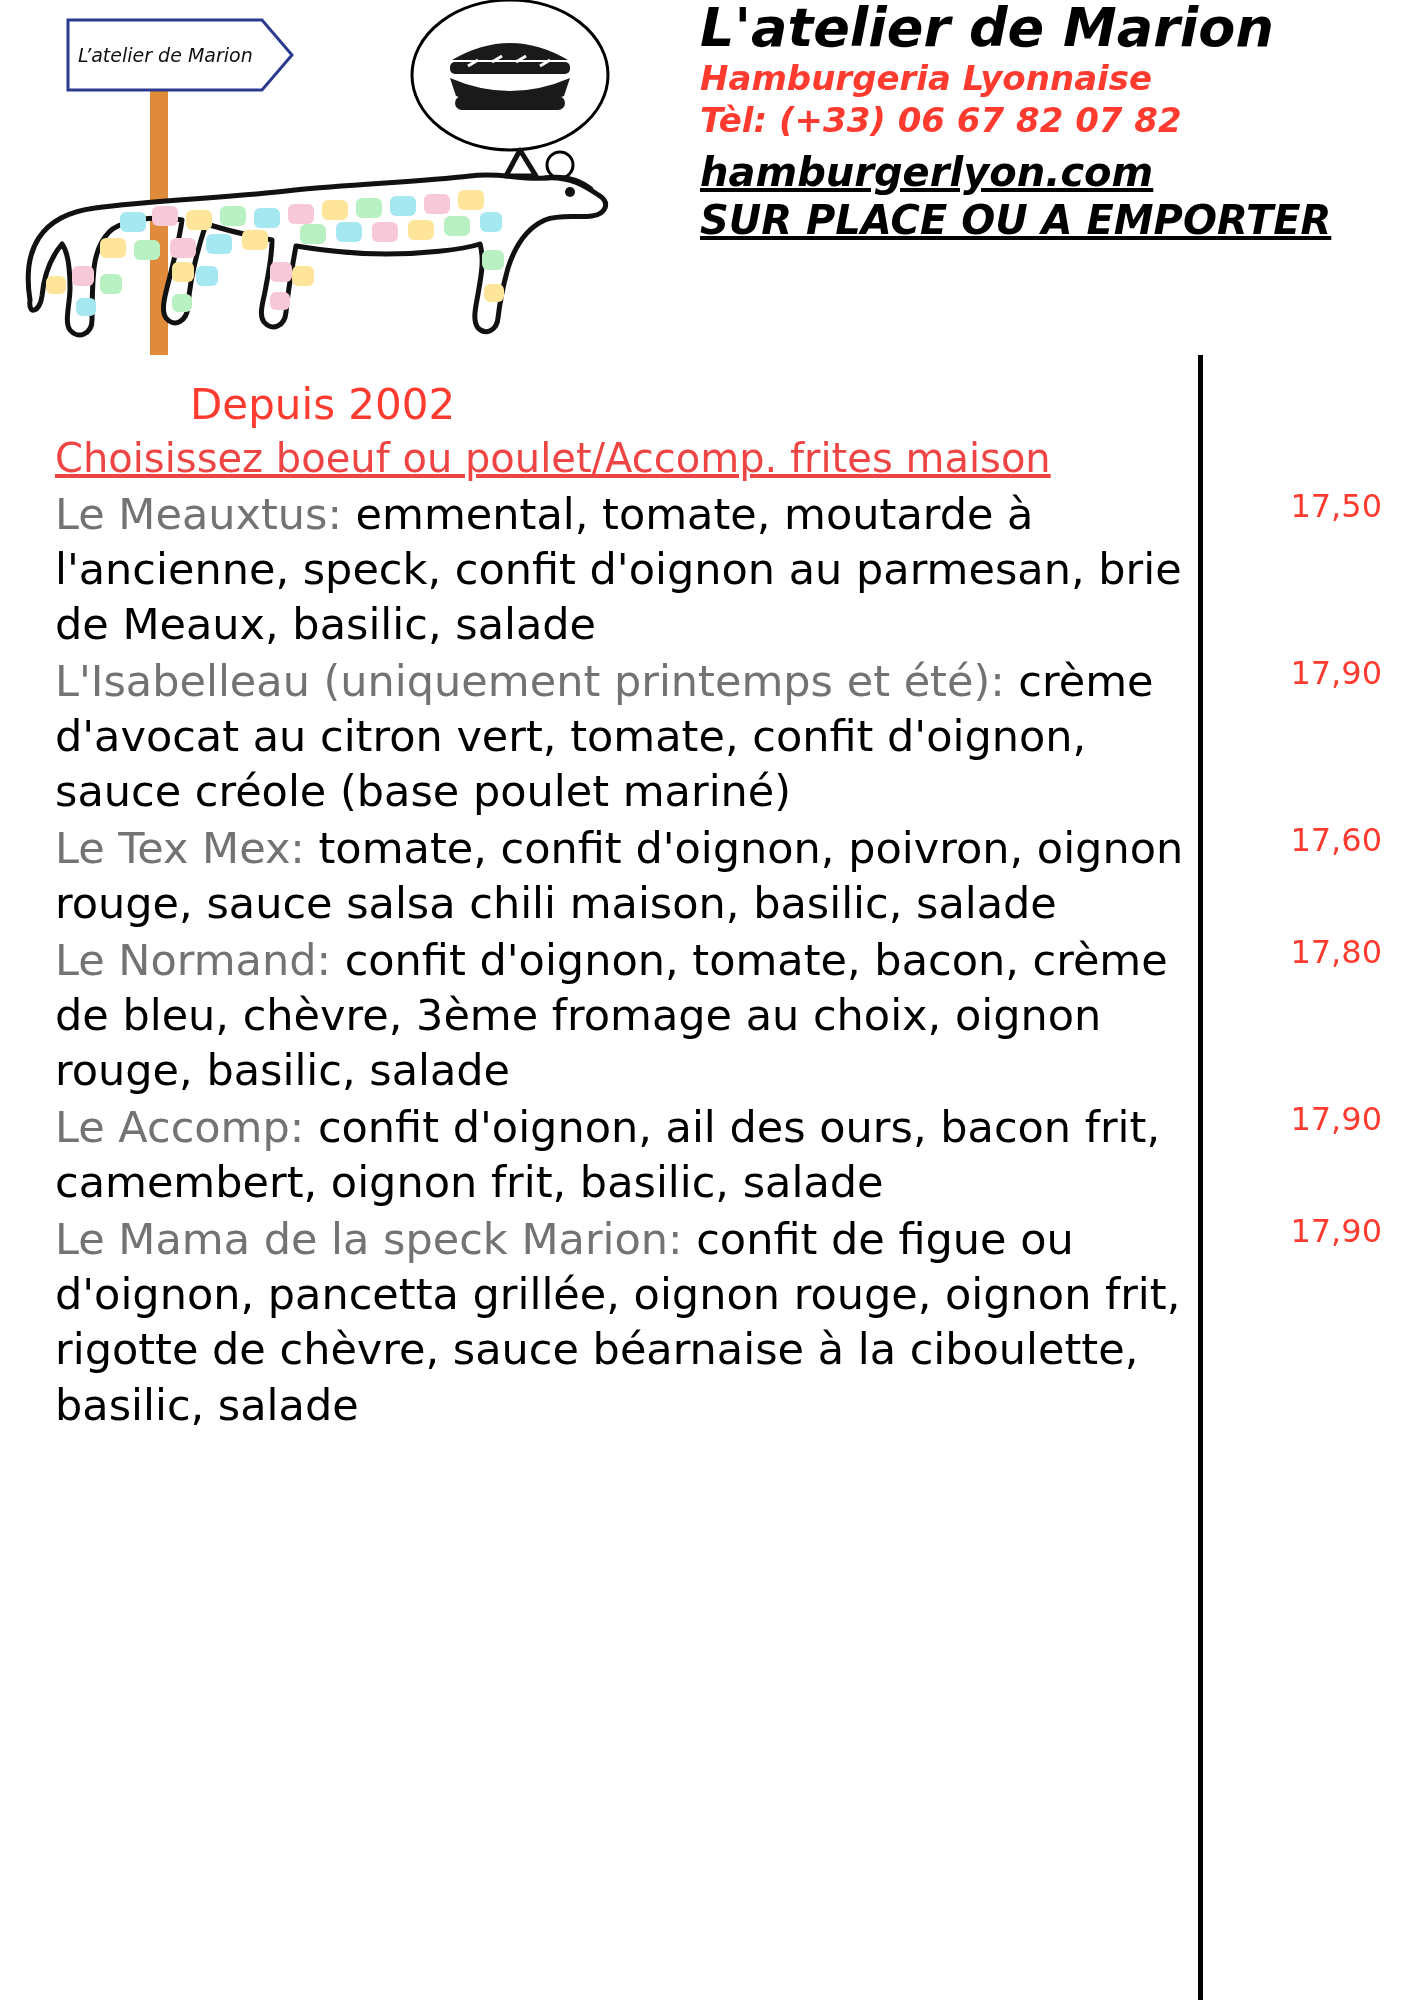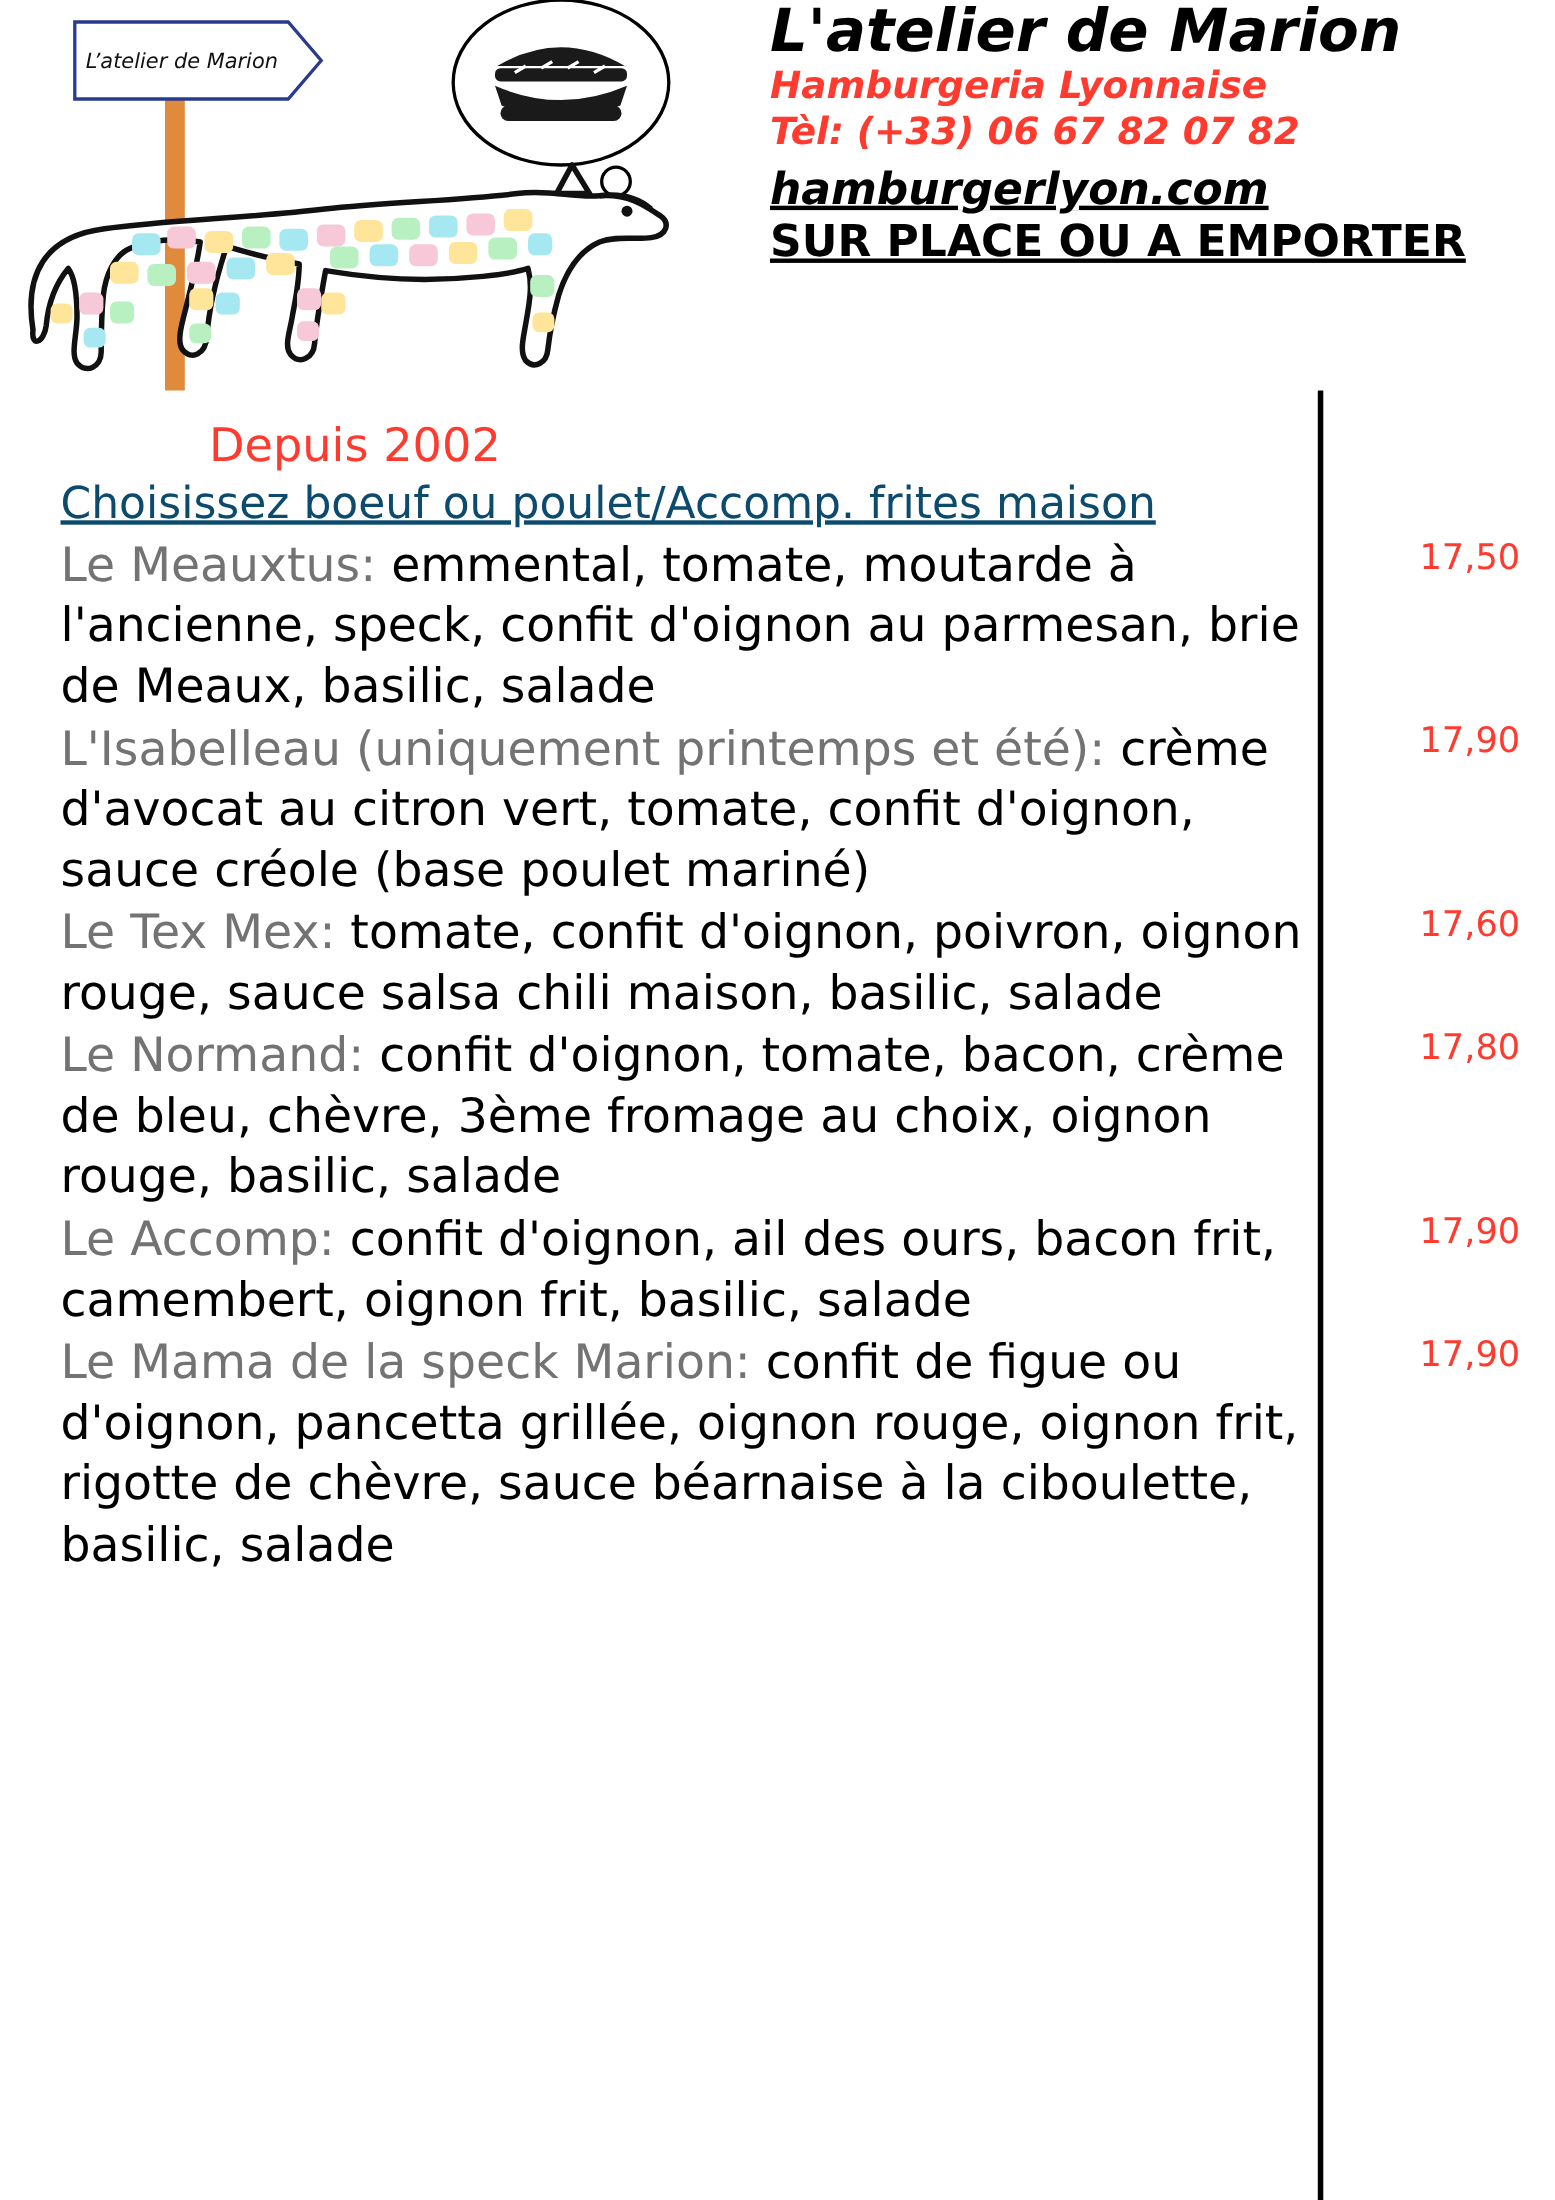--- a/index.html
+++ b/index.html
@@ -61,20 +61,21 @@
     font-weight: bold;
     font-size: 40px;
     color: #000;
     text-decoration: underline;
     line-height: 1.2;
     margin-top: 6px;
     white-space: nowrap;
   }
   .brand-take {
     font-family: "DejaVu Sans", sans-serif;
+    font-style: italic;
     font-weight: bold;
     font-size: 40px;
     color: #000;
     text-decoration: underline;
     line-height: 1.2;
     white-space: nowrap;
   }
 
   .depuis {
     position: absolute;
@@ -87,21 +88,21 @@
 
   
   .menu {
     position: absolute;
     left: 0;
     top: 435px;
     width: 1414px;
   }
   .menu-note {
     font-size: 40px;
-    color: #0c4a6e;
+    color: #ef4444;
     text-decoration: underline;
     margin: 0 0 6px 55px;
     font-family: "DejaVu Sans", sans-serif;
     white-space: nowrap;
   }
 
   .item {
     position: relative;
     padding: 0 0 0 55px;
     margin-bottom: 2px;

